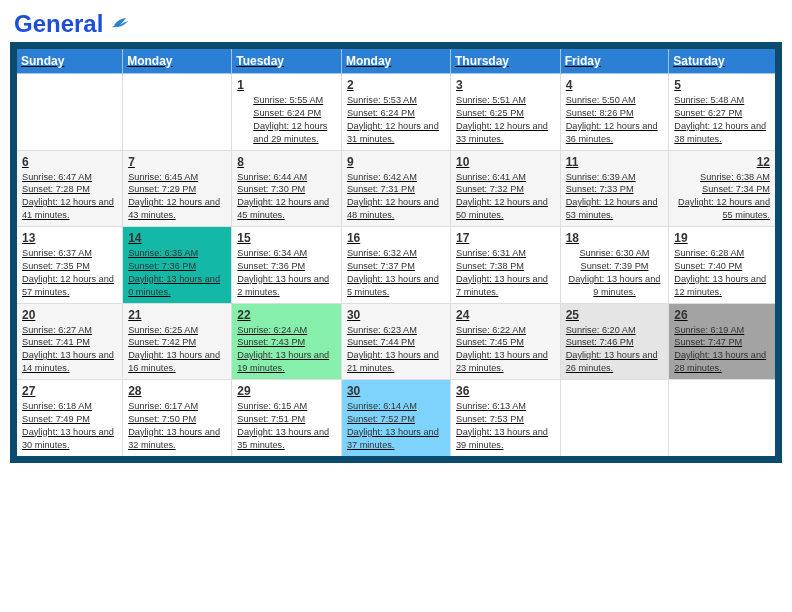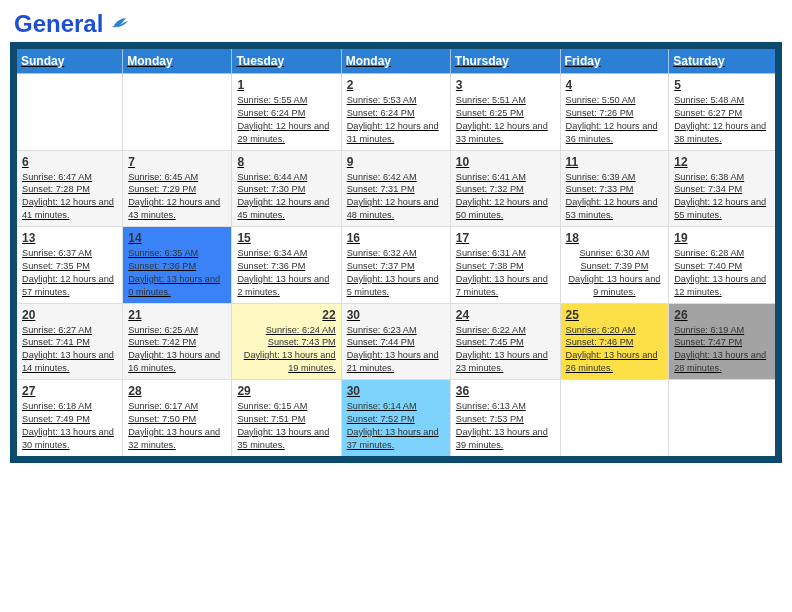--- a/index.html
+++ b/index.html
@@ -118,40 +118,40 @@
         <th>Friday</th>
         <th>Saturday</th>
       </tr>
   </thead>
   <tbody id="calendar-body">
   <tr>
         <td class="empty-cell" style="background: rgb(255, 255, 255);"></td>
         <td class="empty-cell" style="background: rgb(255, 255, 255);"></td>
         <td style="background: rgb(255, 255, 255);">
           <span class="day-number">1</span>
-          <div class="day-info" style="white-space: pre-line;">Sunrise: 5:55 AM
+          <div class="day-info" style="white-space: pre-line; margin-left: 16px;">Sunrise: 5:55 AM
 Sunset: 6:24 PM
 Daylight: 12 hours and 29 minutes.</div>
         </td>
         <td style="background: rgb(255, 255, 255);">
           <span class="day-number">2</span>
           <div class="day-info" style="white-space: pre-line;">Sunrise: 5:53 AM
 Sunset: 6:24 PM
 Daylight: 12 hours and 31 minutes.</div>
         </td>
         <td style="background: rgb(255, 255, 255);">
           <span class="day-number">3</span>
           <div class="day-info" style="white-space: pre-line;">Sunrise: 5:51 AM
 Sunset: 6:25 PM
 Daylight: 12 hours and 33 minutes.</div>
         </td>
         <td style="background: rgb(255, 255, 255);">
           <span class="day-number">4</span>
           <div class="day-info" style="white-space: pre-line;">Sunrise: 5:50 AM
-Sunset: 7:26 PM
+Sunset: 8:26 PM
 Daylight: 12 hours and 36 minutes.</div>
         </td>
         <td style="background: rgb(255, 255, 255);">
           <span class="day-number">5</span>
           <div class="day-info" style="white-space: pre-line;">Sunrise: 5:48 AM
 Sunset: 6:27 PM
 Daylight: 12 hours and 38 minutes.</div>
         </td>
       </tr>
       <tr>
@@ -184,35 +184,35 @@
           <div class="day-info" style="white-space: pre-line;">Sunrise: 6:41 AM
 Sunset: 7:32 PM
 Daylight: 12 hours and 50 minutes.</div>
         </td>
         <td style="background: rgb(245, 245, 245);">
           <span class="day-number">11</span>
           <div class="day-info" style="white-space: pre-line;">Sunrise: 6:39 AM
 Sunset: 7:33 PM
 Daylight: 12 hours and 53 minutes.</div>
         </td>
-        <td style="background: rgb(245, 245, 245);">
+        <td style="background: rgb(245, 245, 245); text-align: right;">
           <span class="day-number">12</span>
           <div class="day-info" style="white-space: pre-line;">Sunrise: 6:38 AM
 Sunset: 7:34 PM
 Daylight: 12 hours and 55 minutes.</div>
         </td>
       </tr>
       <tr>
         <td style="background: rgb(255, 255, 255); margin-left: 12px;">
           <span class="day-number">13</span>
           <div class="day-info" style="white-space: pre-line;">Sunrise: 6:37 AM
 Sunset: 7:35 PM
 Daylight: 12 hours and 57 minutes.</div>
         </td>
-        <td style="background: #3b82f6;">
+        <td style="background: #14b8a6;">
           <span class="day-number">14</span>
           <div class="day-info" style="white-space: pre-line;">Sunrise: 6:35 AM
 Sunset: 7:36 PM
 Daylight: 13 hours and 0 minutes.</div>
         </td>
         <td style="background: rgb(255, 255, 255);">
           <span class="day-number">15</span>
           <div class="day-info" style="white-space: pre-line;">Sunrise: 6:34 AM
 Sunset: 7:36 PM
 Daylight: 13 hours and 2 minutes.</div>
@@ -248,39 +248,39 @@
           <div class="day-info" style="white-space: pre-line;">Sunrise: 6:27 AM
 Sunset: 7:41 PM
 Daylight: 13 hours and 14 minutes.</div>
         </td>
         <td style="background: rgb(245, 245, 245);">
           <span class="day-number">21</span>
           <div class="day-info" style="white-space: pre-line;">Sunrise: 6:25 AM
 Sunset: 7:42 PM
 Daylight: 13 hours and 16 minutes.</div>
         </td>
-        <td style="background: #fef9c3; text-align: right;">
+        <td style="background: #86efac;">
           <span class="day-number">22</span>
           <div class="day-info" style="white-space: pre-line;">Sunrise: 6:24 AM
 Sunset: 7:43 PM
 Daylight: 13 hours and 19 minutes.</div>
         </td>
         <td style="background: rgb(245, 245, 245);">
           <span class="day-number">30</span>
           <div class="day-info" style="white-space: pre-line;">Sunrise: 6:23 AM
 Sunset: 7:44 PM
 Daylight: 13 hours and 21 minutes.</div>
         </td>
         <td style="background: rgb(245, 245, 245);">
           <span class="day-number">24</span>
           <div class="day-info" style="white-space: pre-line;">Sunrise: 6:22 AM
 Sunset: 7:45 PM
 Daylight: 13 hours and 23 minutes.</div>
         </td>
-        <td style="background: #fde047;">
+        <td style="background: #e5e5e5;">
           <span class="day-number">25</span>
           <div class="day-info" style="white-space: pre-line;">Sunrise: 6:20 AM
 Sunset: 7:46 PM
 Daylight: 13 hours and 26 minutes.</div>
         </td>
         <td style="background: #a3a3a3;">
           <span class="day-number">26</span>
           <div class="day-info" style="white-space: pre-line;">Sunrise: 6:19 AM
 Sunset: 7:47 PM
 Daylight: 13 hours and 28 minutes.</div>

